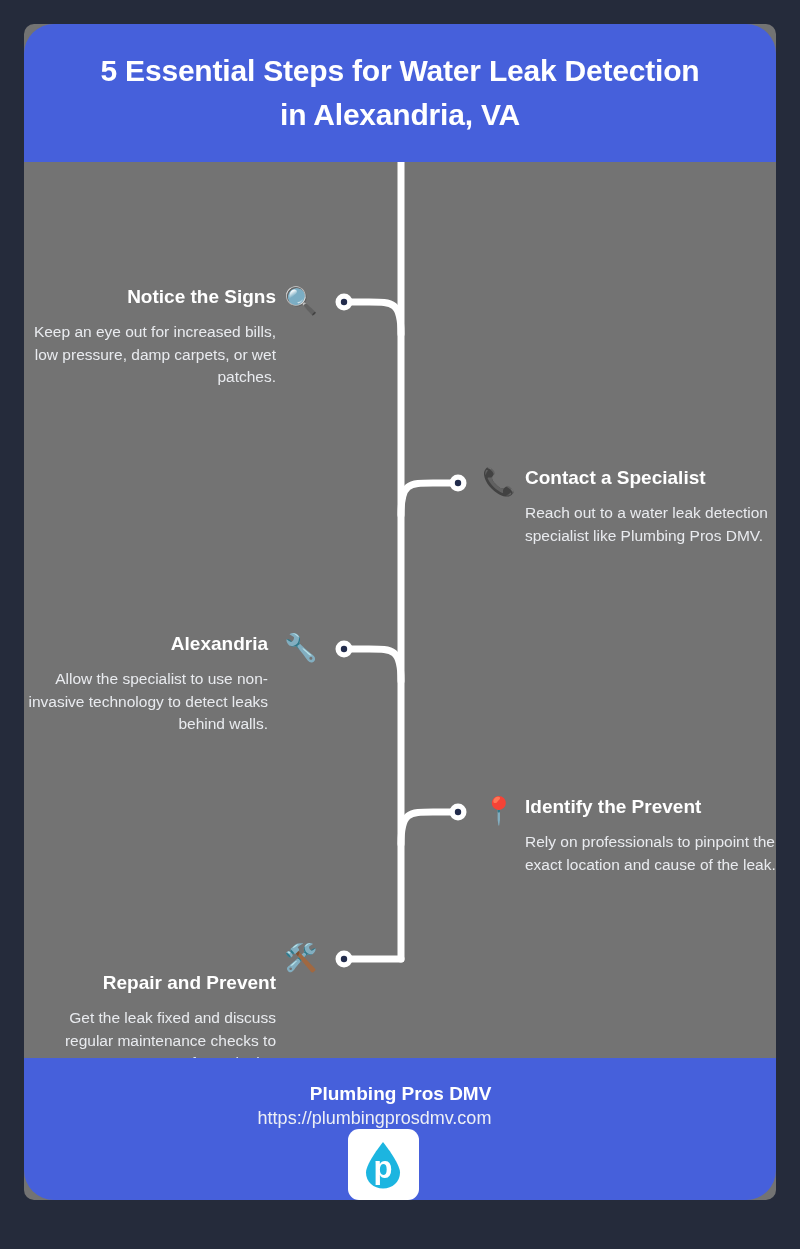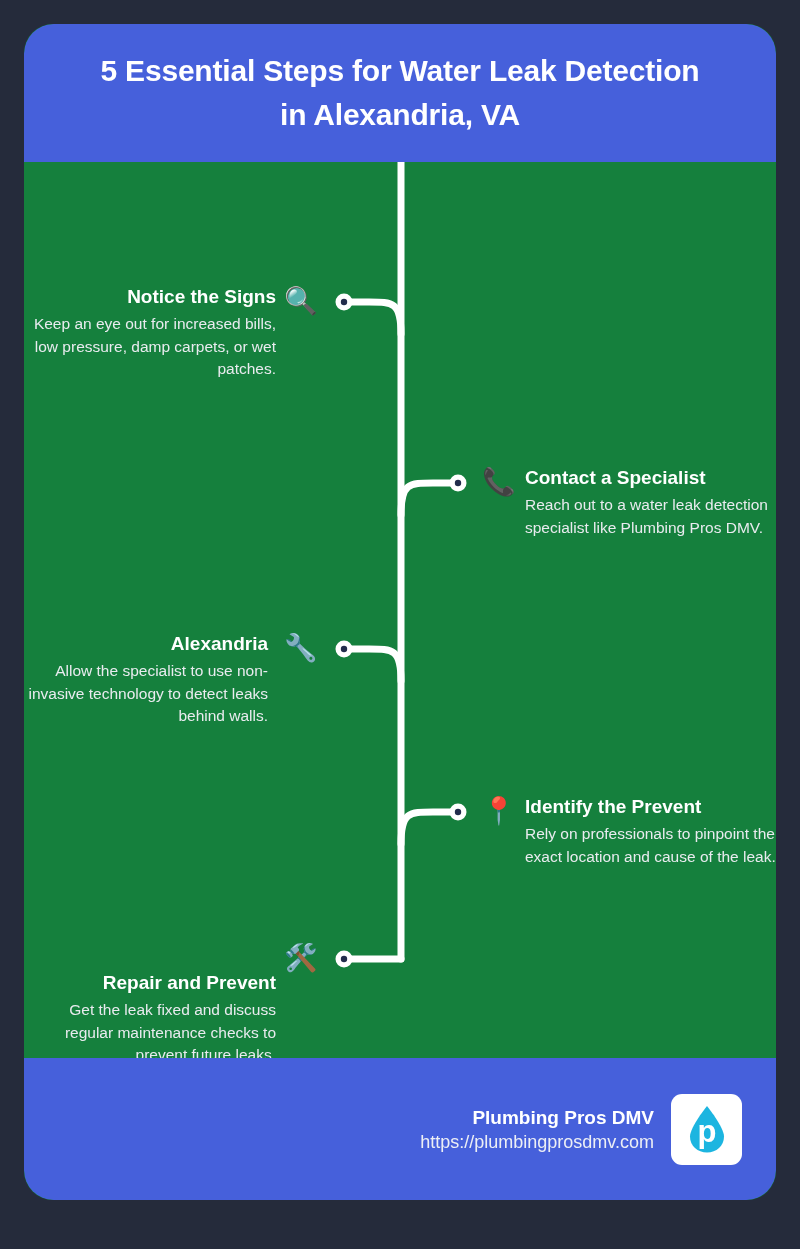--- a/index.html
+++ b/index.html
@@ -6,22 +6,22 @@
   html, body {
     width:800px; height:1249px;
     background:#252B3B;
     font-family:"Liberation Sans", sans-serif;
     overflow:hidden;
   }
   #infographic {
     position:absolute;
     left:24px; top:24px;
     width:752px; height:1176px;
-    border-radius:29px;
-    background:#15803d;
+    border-radius:10px;
+    background:#737373;
     overflow:hidden;
   }
   
   #header {
     position:absolute; left:0; top:0;
     width:752px; height:138px;
     background:#4660DB;
     border-radius:30px 30px 0 0;
     display:flex; align-items:center; justify-content:center;
   }
@@ -53,37 +53,38 @@
     color:#FFFFFF;
     font-size:19px;
     font-weight:bold;
     line-height:26px;
     white-space:nowrap;
   }
   .step-desc {
     color:#E9EBEF;
     font-size:15.5px;
     line-height:22.5px;
-    margin-top:3px;
+    margin-top:11px;
   }
   .step-icon {
     position:absolute;
     font-size:27px;
     line-height:1;
     width:34px; height:34px;
     display:flex; align-items:center; justify-content:center;
   }
   
   #footer {
     position:absolute; left:0; top:1034px;
     width:752px; height:142px;
     background:#4660DB;
     border-radius:0 0 30px 30px;
     display:flex; align-items:center; justify-content:flex-end;
     padding-right:34px;
+    flex-direction:column;
   }
   #footer-text { text-align:right; margin-right:17px; }
   #footer-brand {
     color:#FFFFFF; font-size:19px; font-weight:bold; line-height:26px;
   }
   #footer-url {
     color:#EDEFF5; font-size:18px; line-height:22px;
   }
   #footer-logo {
     width:71px; height:71px;

